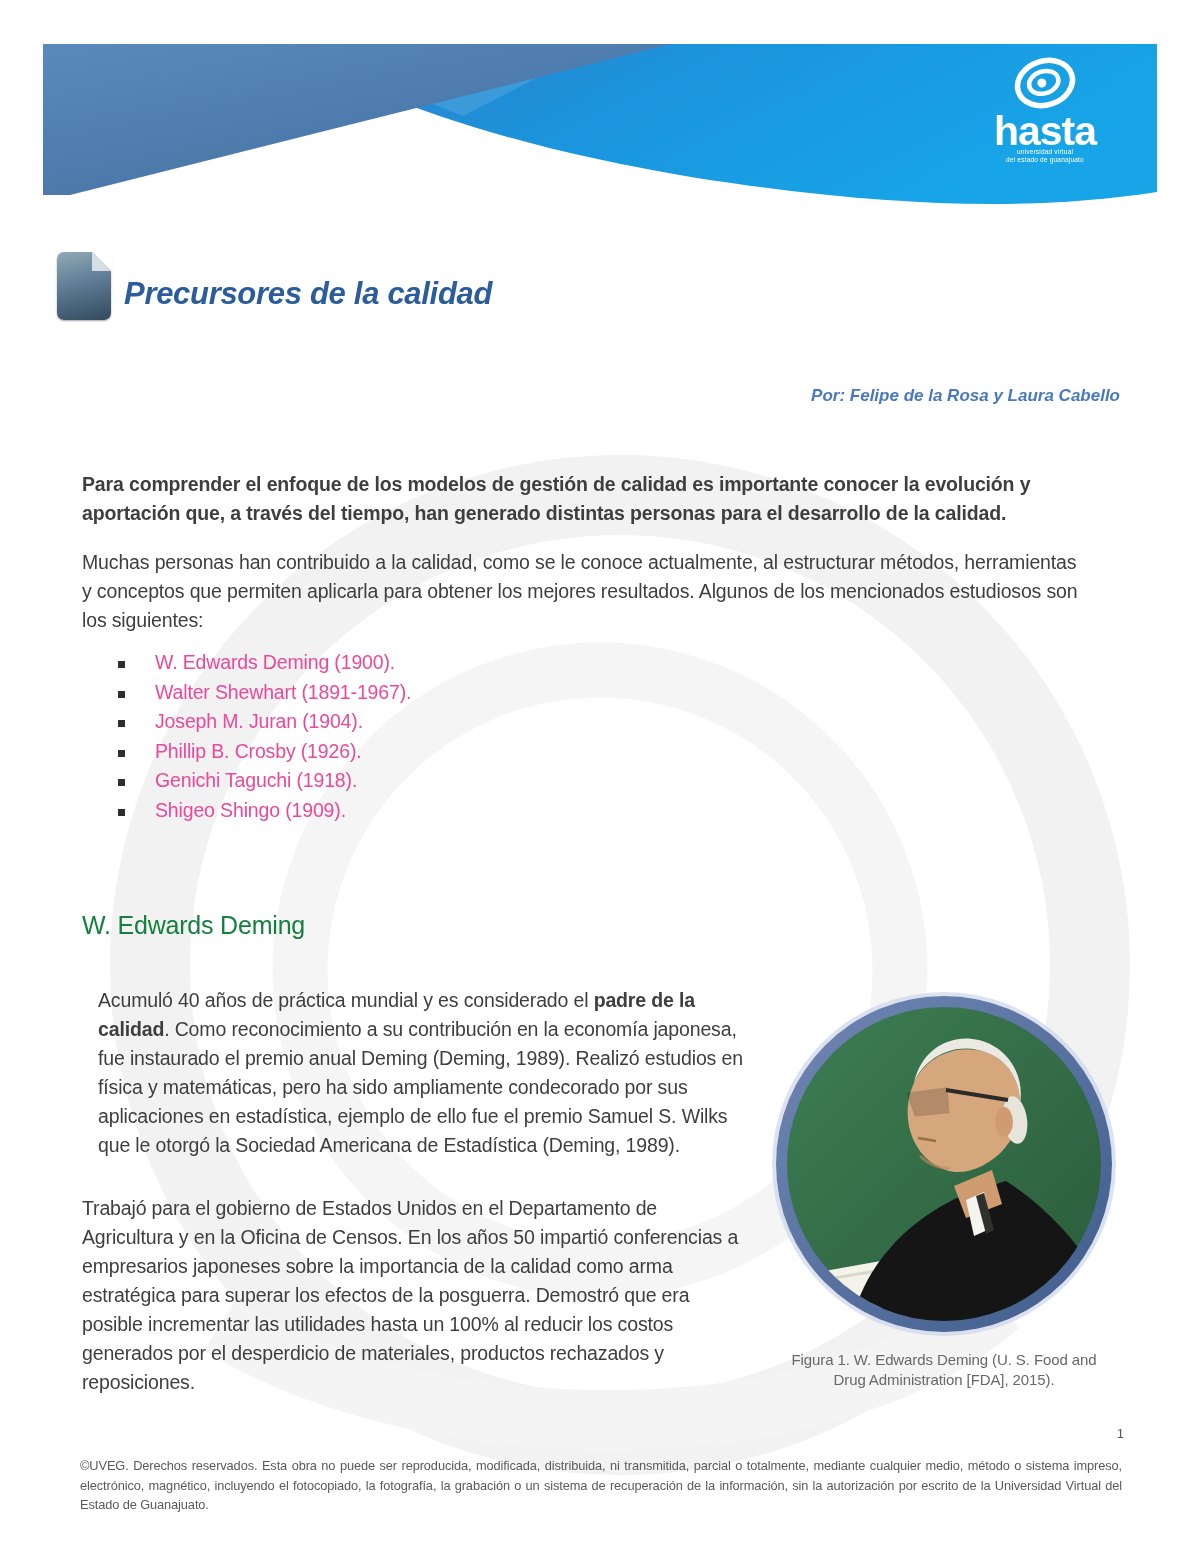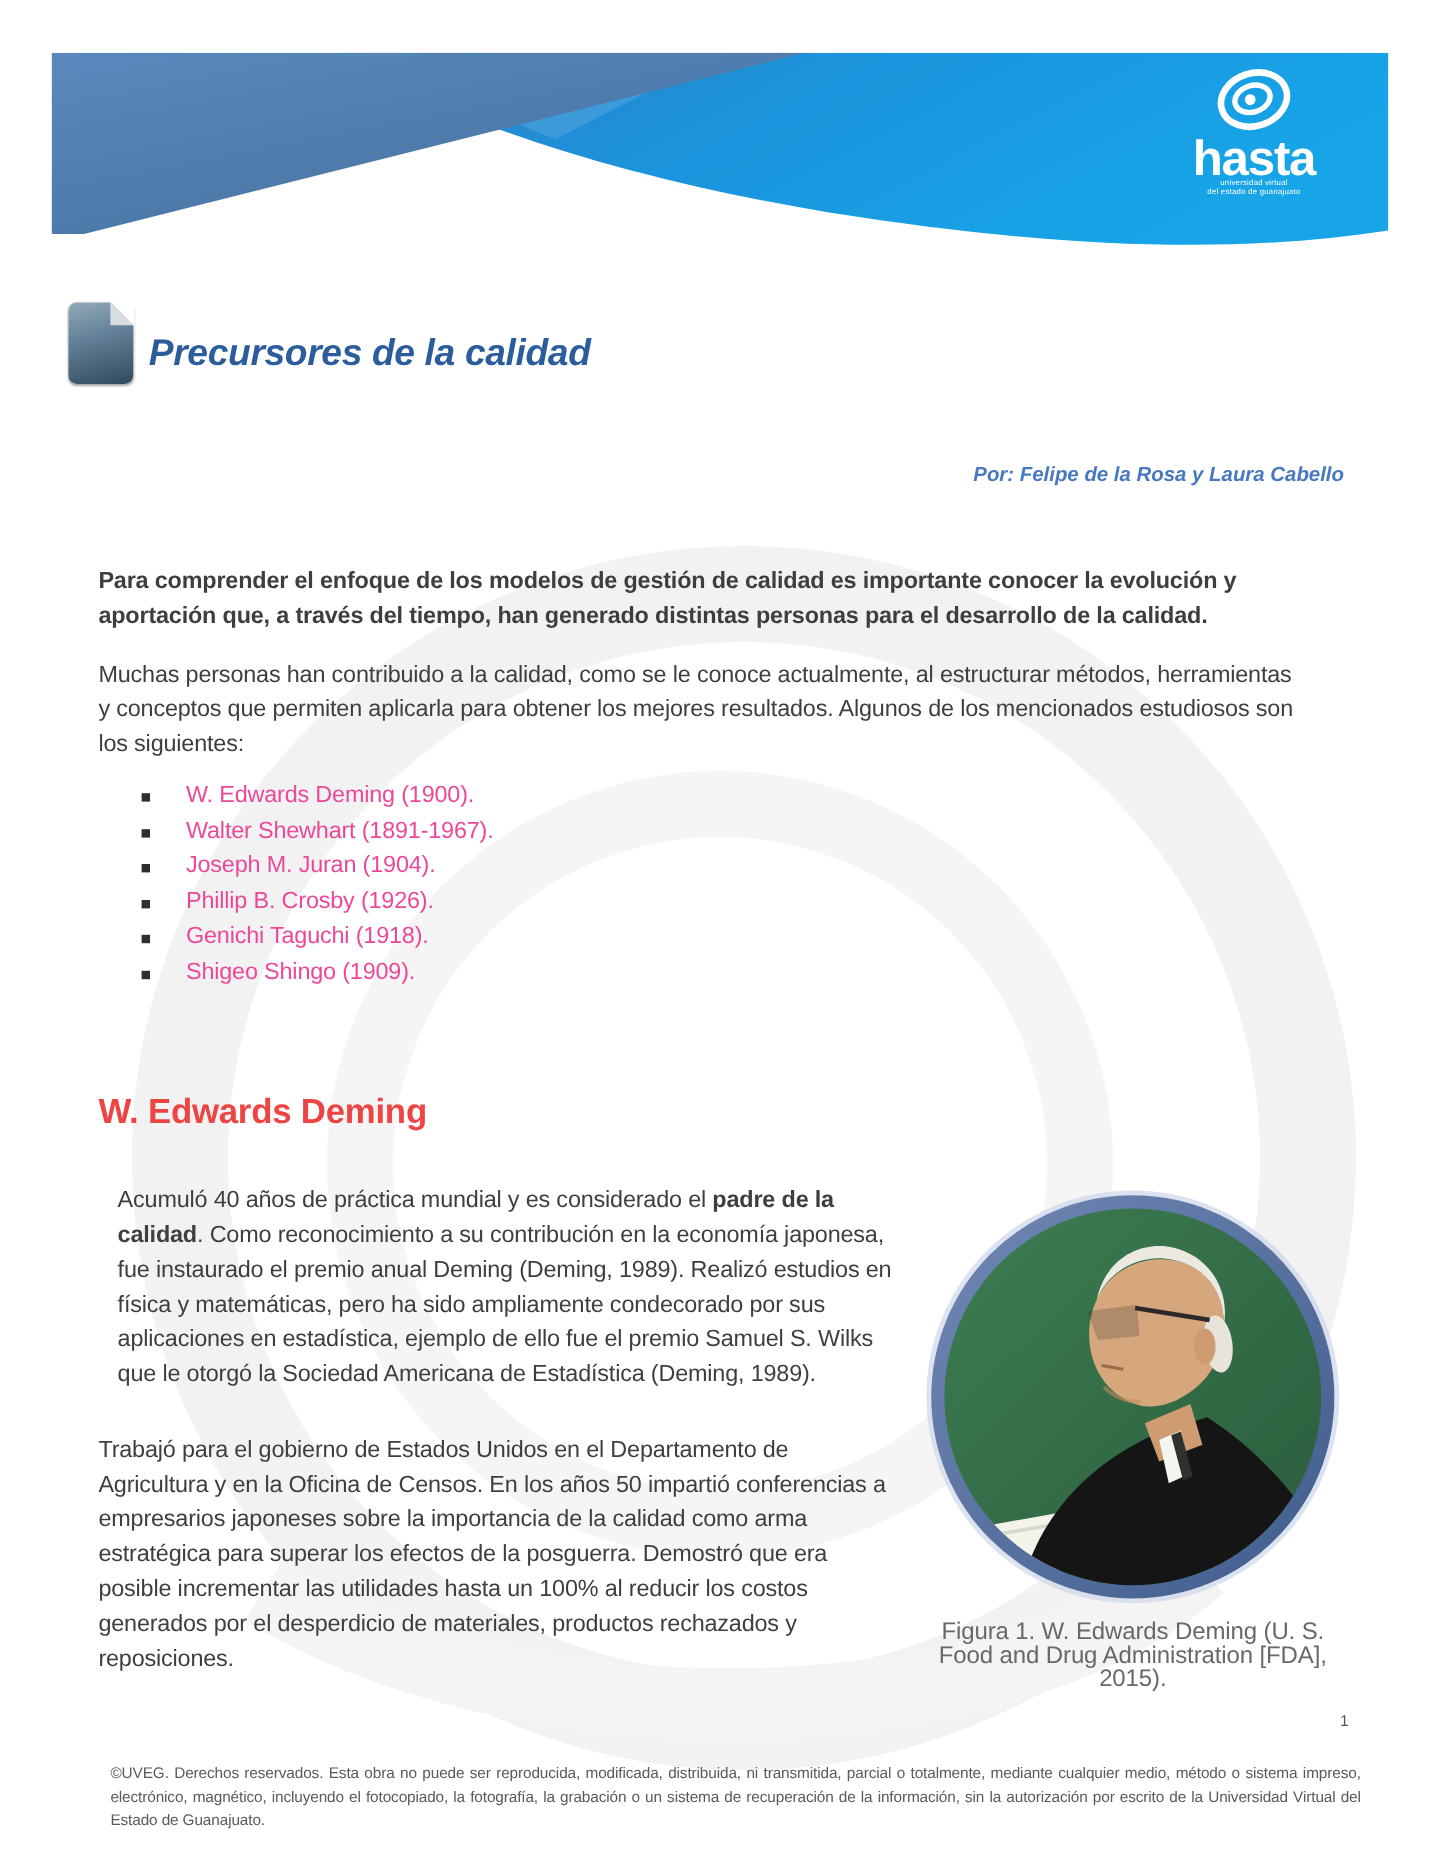--- a/index.html
+++ b/index.html
@@ -37,34 +37,34 @@
   }
   
   .body-text{color:#3e3e3e;font-size:19.5px;line-height:29px;letter-spacing:-.15px;z-index:2;margin:0;position:absolute;}
   .p1{left:82px;top:470px;width:1005px;font-weight:bold;}
   .p2{left:82px;top:548px;width:1005px;}
   .pioneers{position:absolute;left:118px;top:651px;z-index:2;margin:0;padding:0;list-style:none;}
   .pioneers li{display:flex;align-items:flex-start;height:29.5px;color:#ec4899;font-size:19.5px;letter-spacing:-.15px;}
   .pioneers .sq{width:7px;height:7px;background:#2e2e2e;margin:10px 30px 0 0;flex:none;}
   .section-heading{
     position:absolute;left:82px;top:911px;z-index:2;margin:0;
-    font-size:29px;font-weight:bold;color:#ef4444;letter-spacing:-.2px;
+    font-size:25px;font-weight:normal;color:#15803d;letter-spacing:-.2px;
   }
   .dp1{left:82px;top:986px;width:662px;margin-left:16px;}
   .dp2{left:82px;top:1194px;width:662px;}
   
   .figure{position:absolute;left:758px;top:988px;width:372px;z-index:2;margin:0;text-align:center;}
   .figure figcaption{
-    margin:6px auto 0 auto;width:336px;font-size:20px;line-height:19.5px;color:#686868;letter-spacing:-.1px;
+    margin:6px auto 0 auto;width:336px;font-size:15px;line-height:19.5px;color:#686868;letter-spacing:-.1px;
   }
   
   .page-number{position:absolute;left:1100px;top:1426px;width:24px;text-align:right;
     font-size:13px;color:#565656;z-index:2;}
   .copyright{
-    position:absolute;left:80px;top:1456px;width:1042px;z-index:2;margin:12px;
+    position:absolute;left:80px;top:1456px;width:1042px;z-index:2;margin:0;
     font-size:12.8px;line-height:19.5px;color:#5a5a5a;text-align:justify;letter-spacing:-.1px;
   }
 </style>
 </head>
 <body>
 
 <div class="page">
 
   <svg class="watermark" width="1200" height="1290">
     <circle cx="620" cy="740" r="470" fill="none" stroke="#f2f2f2" stroke-width="80"></circle>

